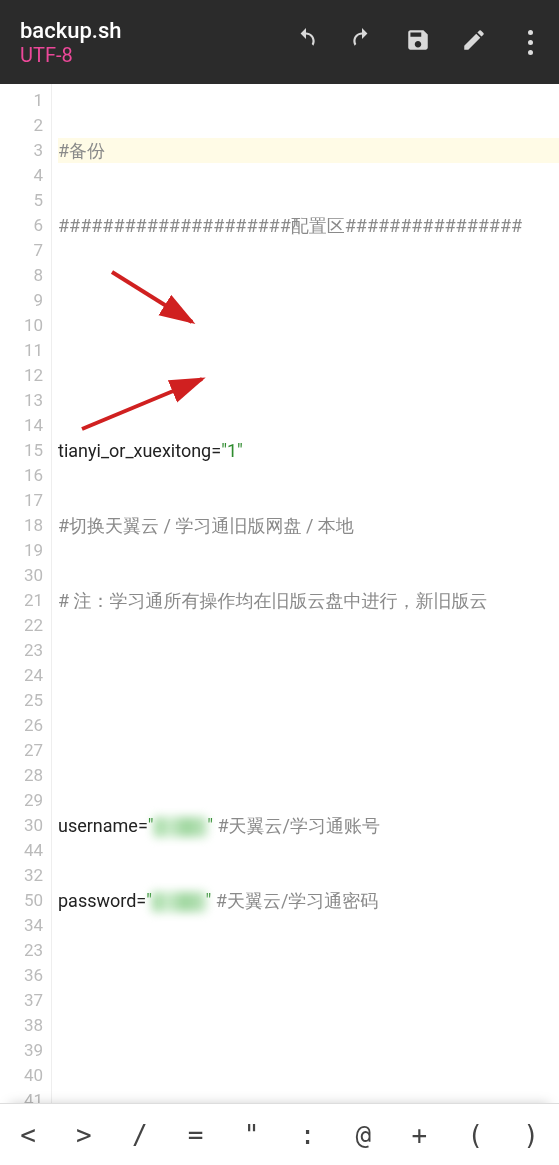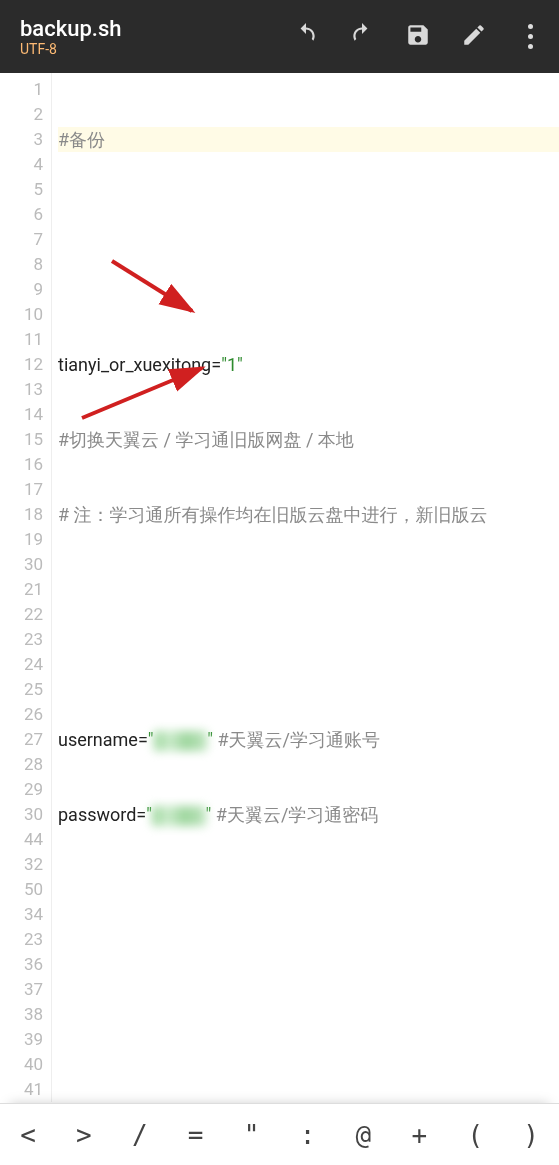--- a/index.html
+++ b/index.html
@@ -1,20 +1,20 @@
 <!DOCTYPE html>
 <html><head>
 <meta charset="utf-8">
 <style>
   * { margin: 0; padding: 0; box-sizing: border-box; }
   html, body { width: 559px; height: 1165px; overflow: hidden; font-family: -apple-system, Roboto, "Helvetica Neue", Arial, sans-serif; background: #fff; }
-  .toolbar { background: #2b2b2b; color: #eee; height: 73px; display: flex; align-items: center; padding: 0 16px 0 20px; }
+  .toolbar { background: #2b2b2b; color: #eee; height: 84px; display: flex; align-items: center; padding: 0 16px 0 20px; }
   .title-area { display: flex; flex-direction: column; flex: 1; }
   .title { font-size: 22px; font-weight: 500; color: #fff; }
-  .subtitle { font-size: 14px; color: #fdba74; }
+  .subtitle { font-size: 20px; color: #ec4899; }
   .tool-icons { display: flex; align-items: center; gap: 30px; }
   .tool-icons svg { width: 26px; height: 26px; fill: #d9d9d9; }
   .tool-icons .dots { display: flex; flex-direction: column; gap: 5px; align-items:center; justify-content:center; width:26px; height:26px;}
   .tool-icons .dots span{ width:5px;height:5px;border-radius:50%;background:#ddd;}
   .editor { position: relative; display: flex; height: calc(100% - 74px - 62px); }
   .gutter { width: 52px; background: #fff; border-right: 1px solid #eee; text-align: right; padding-right: 8px; padding-top: 4px; }
   .gutter div { font-size: 17px; color: #bbb; line-height: 25px; height:25px;}
   .code { flex: 1; padding-top: 4px; padding-left: 6px; font-size: 18px; line-height: 25px; white-space: pre; overflow: hidden; position:relative;}
   .code .line { height: 25px; }
   .hl { background: #fffbe6; display:block;}
@@ -95,20 +95,21 @@
       <div>23</div>
       <div>36</div>
       <div>37</div>
       <div>38</div>
       <div>39</div>
       <div>40</div>
       <div>41</div>
   </div>
   <div class="code">
     <div class="line hl"><span class="c-comment">#备份</span></div>
+    <div class="line"><span class="c-comment">#####################配置区################</span></div>
     <div class="line"></div>
     <div class="line"></div>
     <div class="line"><span class="c-ident">tianyi_or_xuexitong</span><span class="c-sym">=</span><span class="c-str">"1"</span></div>
     <div class="line"><span class="c-comment">#切换天翼云 / 学习通旧版网盘 / 本地</span></div>
     <div class="line"><span class="c-comment"># 注：学习通所有操作均在旧版云盘中进行，新旧版云</span></div>
     <div class="line"></div>
     <div class="line"></div>
     <div class="line"><span class="c-ident">username</span><span class="c-sym">=</span><span class="c-str">"</span><span class="c-str blur">            </span><span class="c-str">"</span><span class="c-comment"> #天翼云/学习通账号</span></div>
     <div class="line"><span class="c-ident">password</span><span class="c-sym">=</span><span class="c-str">"</span><span class="c-str blur">            </span><span class="c-str">"</span><span class="c-comment"> #天翼云/学习通密码</span></div>
     <div class="line"></div>

